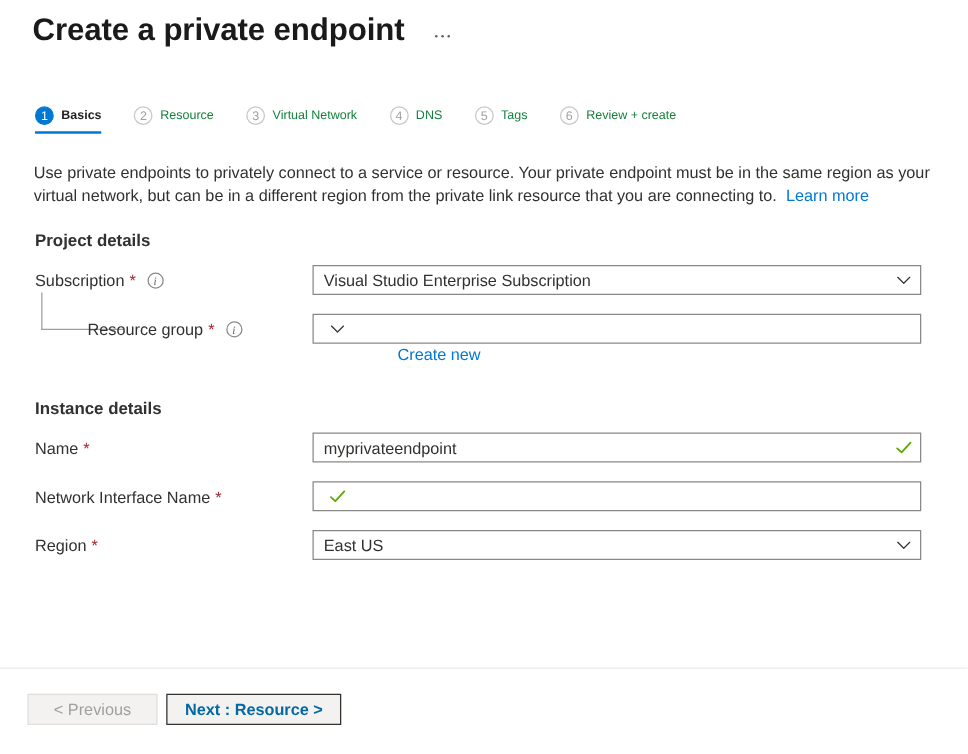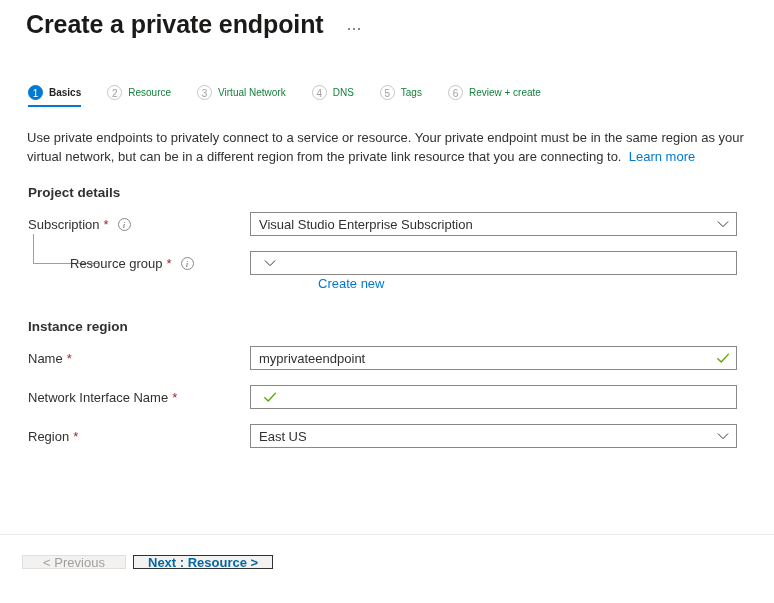--- a/index.html
+++ b/index.html
@@ -248,21 +248,21 @@
   }
   .footer-buttons {
     position: absolute;
     left: 22px;
     top: 555px;
     display: flex;
     align-items: center;
     gap: 7px;
   }
   .btn {
-    height: 14px;
+    height: 25px;
     min-width: 104px;
     box-sizing: border-box;
     font-family: "Liberation Sans", sans-serif;
     font-size: 13px;
     background: #f3f2f1;
     display: flex;
     align-items: center;
     justify-content: center;
     padding: 0 14px;
     white-space: nowrap;
@@ -349,21 +349,21 @@
     <span class="info-icon">i</span>
   </span>
 </div>
 <div class="control" style="top:251px">
   <svg class="chev" viewBox="0 0 16 16" fill="none">
     <path d="M2.5 5.5L8 11L13.5 5.5" stroke="currentColor" stroke-width="1.1" stroke-linecap="round" stroke-linejoin="round"></path>
   </svg>
 </div>
 <a class="link create-new">Create new</a>
 
-<div class="section-heading" id="h-instance">Instance region</div>
+<div class="section-heading" id="h-instance">Instance details</div>
 
 <div class="form-row" id="row-name">
   <span class="field-label">
     <span>Name</span>
     <span class="req">*</span>
   </span>
 </div>
 <div class="control" style="top:346px">
   <span class="val">myprivateendpoint</span>
   <svg class="check" viewBox="0 0 16 16" fill="none">

